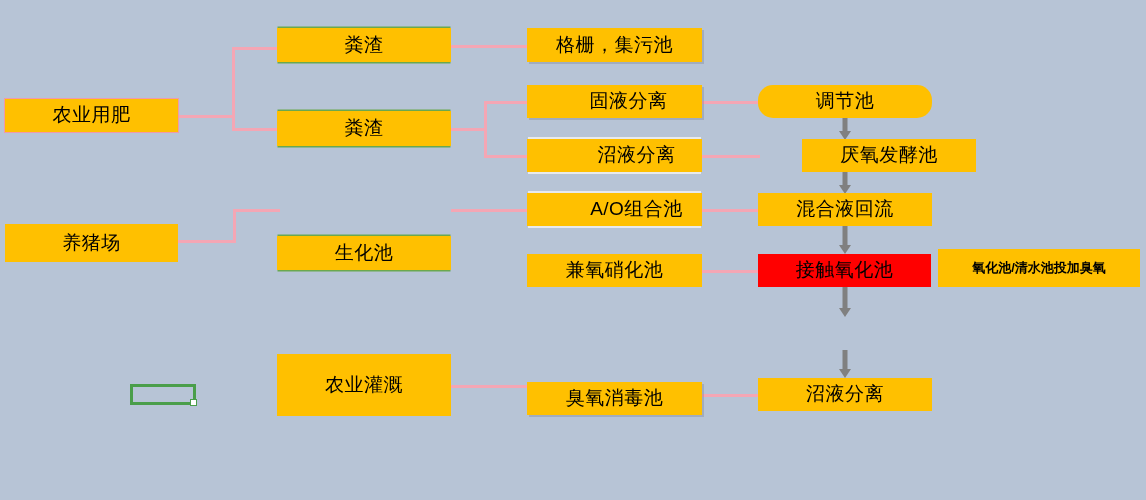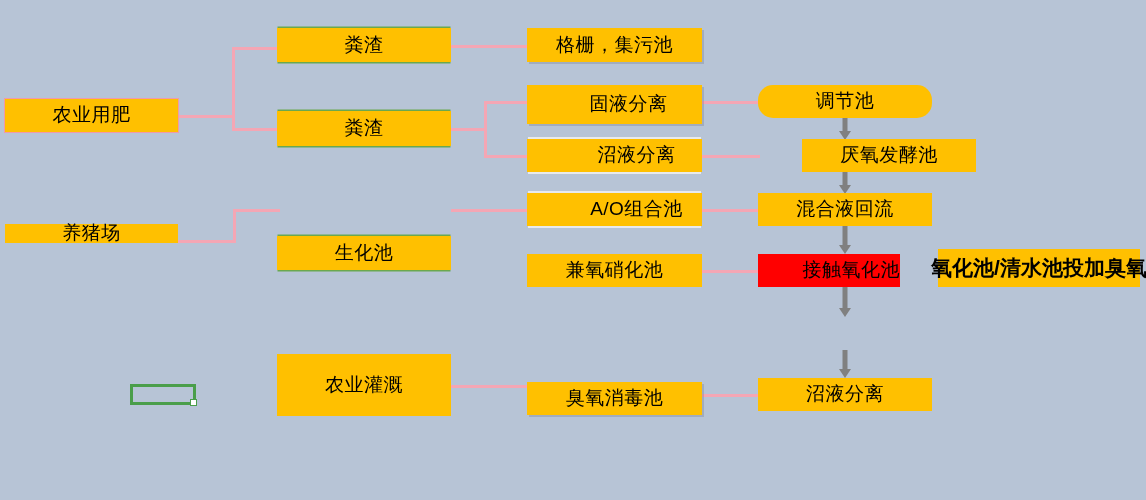--- a/index.html
+++ b/index.html
@@ -34,21 +34,21 @@
     letter-spacing: 0.5px;
     box-sizing: border-box;
     white-space: nowrap;
     z-index: 5;
   }
   .node.red {
     background: #ff0000;
   }
   .node.bold {
     font-weight: bold;
-    font-size: 21px;
+    font-size: 13px;
     letter-spacing: 0px;
   }
   .node.outline-pink {
     outline: 1px solid #f09aa8;
     outline-offset: 0px;
   }
   .node.edge-green {
     box-shadow: 0 -2px 0 -0.5px #6aa84f, 0 2px 0 -0.5px #6aa84f;
   }
   .node.edge-white {
@@ -178,57 +178,57 @@
   </div>
 
   <div class="node edge-green" style="left:277px; top:111px; width:174px; height:35px;">
     <span>粪渣</span>
   </div>
 
   <div class="node shadow-soft" style="left:527px; top:28px; width:175px; height:34px;">
     <span>格栅，集污池</span>
   </div>
 
-  <div class="node shadow-soft" style="left:527px; top:85px; width:175px; height:39px;padding-left:28px;">
+  <div class="node shadow-soft" style="left:527px; top:85px; width:175px; height:33px;padding-left:28px;">
     <span>固液分离</span>
   </div>
 
   <div class="node edge-white" style="left:527px; top:139px; width:175px; height:33px;">
     <span>沼液分离</span>
   </div>
 
   <div class="node" style="left:758px; top:85px; width:174px; height:33px;border-radius:15px;">
     <span>调节池</span>
   </div>
 
   <div class="node" style="left:802px; top:139px; width:174px; height:33px;justify-content:center;">
     <span>厌氧发酵池</span>
   </div>
 
-  <div class="node" style="left:5px; top:224px; width:173px; height:19px;">
+  <div class="node" style="left:5px; top:224px; width:173px; height:38px;">
     <span>养猪场</span>
   </div>
 
   <div class="node edge-green" style="left:277px; top:192px; width:174px; height:34px;margin-top:44px;">
     <span>生化池</span>
   </div>
 
   <div class="node edge-white" style="left:527px; top:193px; width:175px; height:33px;">
     <span>A/O组合池</span>
   </div>
 
   <div class="node" style="left:758px; top:193px; width:174px; height:33px;">
     <span>混合液回流</span>
   </div>
 
   <div class="node" style="left:527px; top:254px; width:175px; height:33px;">
     <span>兼氧硝化池</span>
   </div>
 
-  <div class="node red" style="left:758px; top:254px; width:142px; height:33px;justify-content:flex-end;">
+  <div class="node red" style="left:758px; top:254px; width:173px; height:33px;">
     <span>接触氧化池</span>
   </div>
 
   <div class="node bold" style="left:938px; top:249px; width:202px; height:38px;">
     <span>氧化池/清水池投加臭氧</span>
   </div>
 
 
   <div class="node" style="left:277px; top:354px; width:174px; height:62px;">
     <span>农业灌溉</span>

